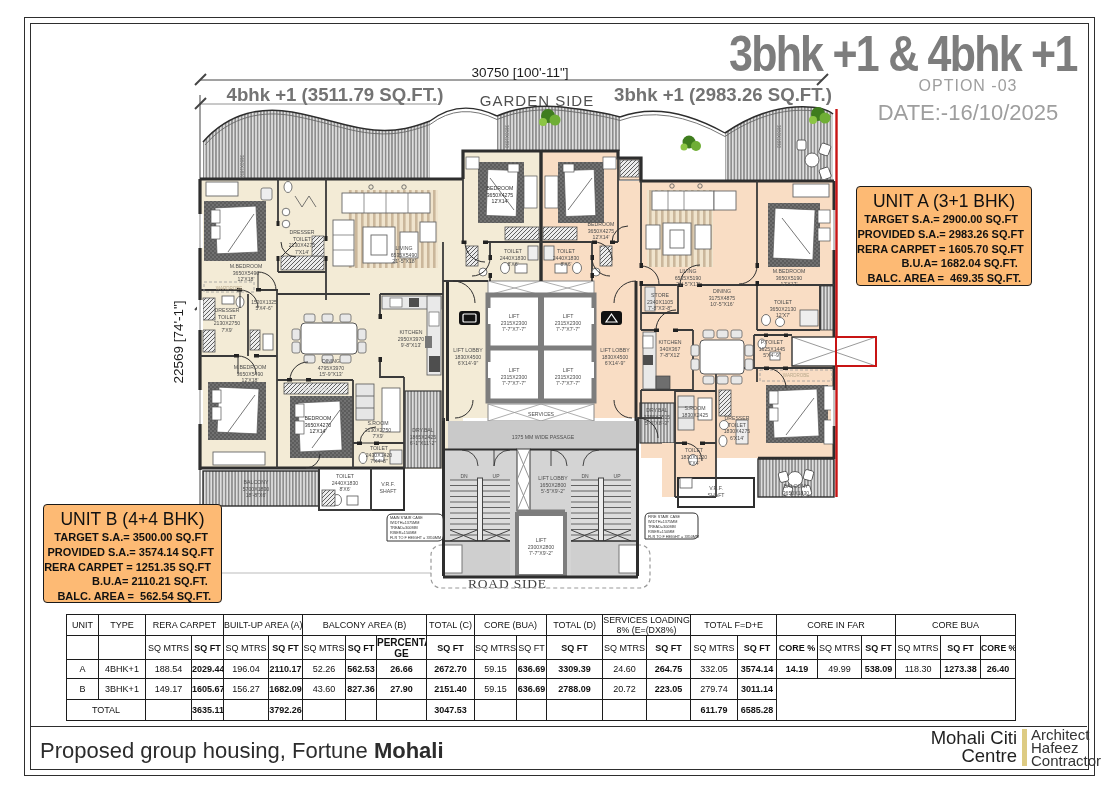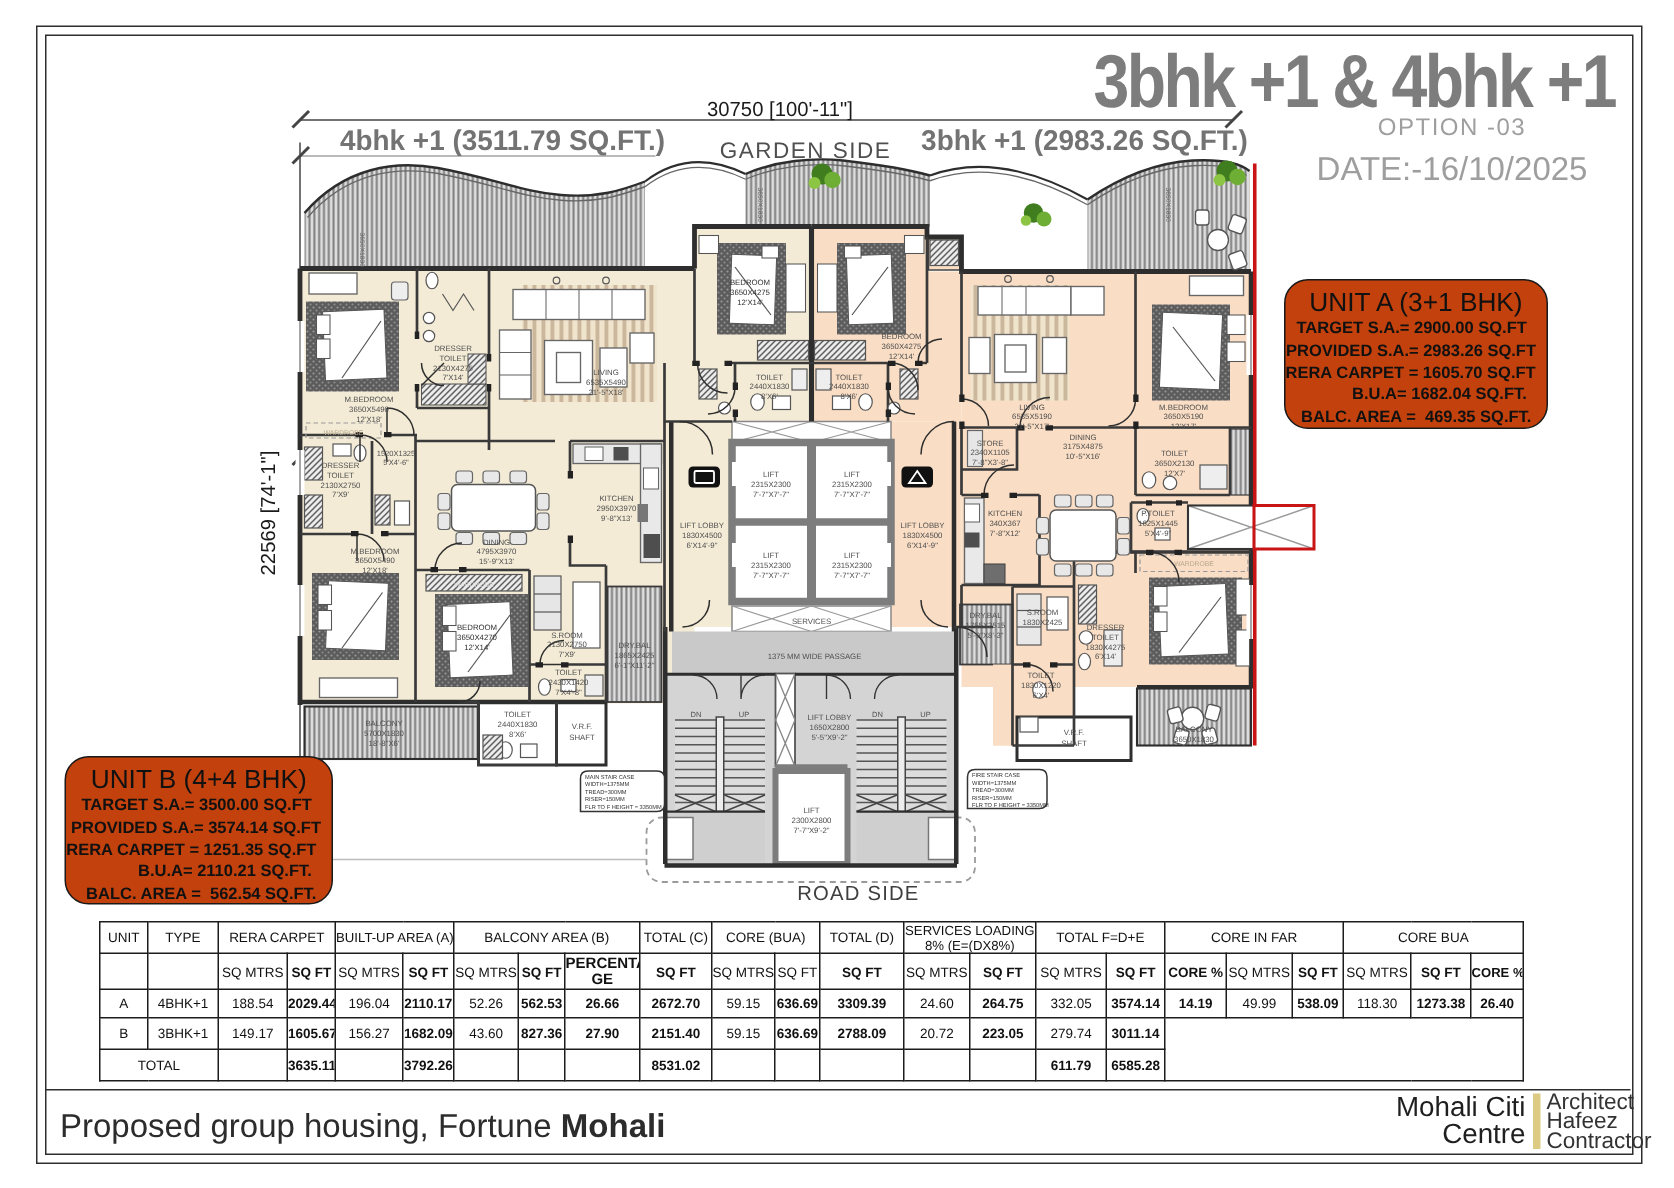--- a/index.html
+++ b/index.html
@@ -7,22 +7,22 @@
   .abs{position:absolute;}
   #outerB{left:24px;top:17px;width:1069px;height:757px;border:1.8px solid #2e2e2e;}
   #innerB{left:30px;top:23px;width:1057px;height:745px;border:1.4px solid #2e2e2e;}
   #bigTitle{left:729px;top:25px;width:352px;font-weight:bold;font-size:50px;color:#7d7d7d;white-space:nowrap;transform:scaleX(0.858);transform-origin:left center;letter-spacing:-2px;}
   #optionT{left:828px;top:77px;width:280px;text-align:center;font-size:16px;color:#9e9e9e;letter-spacing:1px;}
   #dateT{left:818px;top:100px;width:300px;text-align:center;font-size:22px;color:#9e9e9e;letter-spacing:0px;}
   .unitlbl{font-weight:bold;color:#737373;font-size:19px;white-space:nowrap;transform:scaleX(0.98);transform-origin:center;text-align:center;}
   #u4lbl{left:215px;top:84px;width:240px;}
   #u3lbl{left:603px;top:84px;width:240px;}
   #gardenT{left:467px;top:92px;width:140px;text-align:center;font-size:15px;color:#4f4f4f;letter-spacing:1px;}
-  #roadT{left:468px;top:588px;width:145px;text-align:right;font-size:13.5px;color:#3f3f3f;letter-spacing:0.8px;}
-  .ubox{border:1.6px solid #1a1a1a;border-radius:16px;background:#c2410c;z-index:5;}
+  #roadT{left:468px;top:576px;width:145px;text-align:left;font-size:13.5px;color:#3f3f3f;letter-spacing:0.8px;font-family:Liberation Serif, serif;}
+  .ubox{border:1.6px solid #1a1a1a;border-radius:4px;background:#fdba74;z-index:5;}
   #uboxA{left:856px;top:186px;width:174px;height:98px;}
   #uboxB{left:43px;top:504px;width:177px;height:97px;}
   .ubox .ut{text-align:center;font-size:17.5px;color:#111;margin-top:4px;}
   .ubox .ul{font-size:11px;font-weight:bold;color:#111;text-align:right;padding-right:7px;line-height:14.8px;white-space:pre;}
   #ftline{left:30px;top:726px;width:1057px;border-top:1.5px solid #2e2e2e;}
   #ftmain{left:40px;top:738px;font-size:22px;color:#2c2c2c;}
   #ftmohali{left:867px;top:729px;width:150px;text-align:right;font-size:18.5px;color:#1f1f1f;line-height:17.5px;}
   #ftbar{left:1022px;top:729px;width:5px;height:37px;background:#ddcb83;}
   #ftarch{left:1031px;top:728px;font-size:15px;color:#333;line-height:13px;}
   table.calc{border-collapse:collapse;table-layout:fixed;}
@@ -1052,21 +1052,21 @@
     </tr>
     <tr style="height:21px">
       <td colspan="2">TOTAL</td>
           <td></td>
           <td class="r">3635.11</td>
           <td></td>
           <td class="r">3792.26</td>
           <td></td>
           <td></td>
           <td></td>
-          <td class="r">8531.02</td>
+          <td class="r">3047.53</td>
           <td></td>
           <td></td>
           <td></td>
           <td></td>
           <td></td>
           <td class="r">611.79</td>
           <td class="r">6585.28</td>
     </tr>
   </tbody>
     </table>

